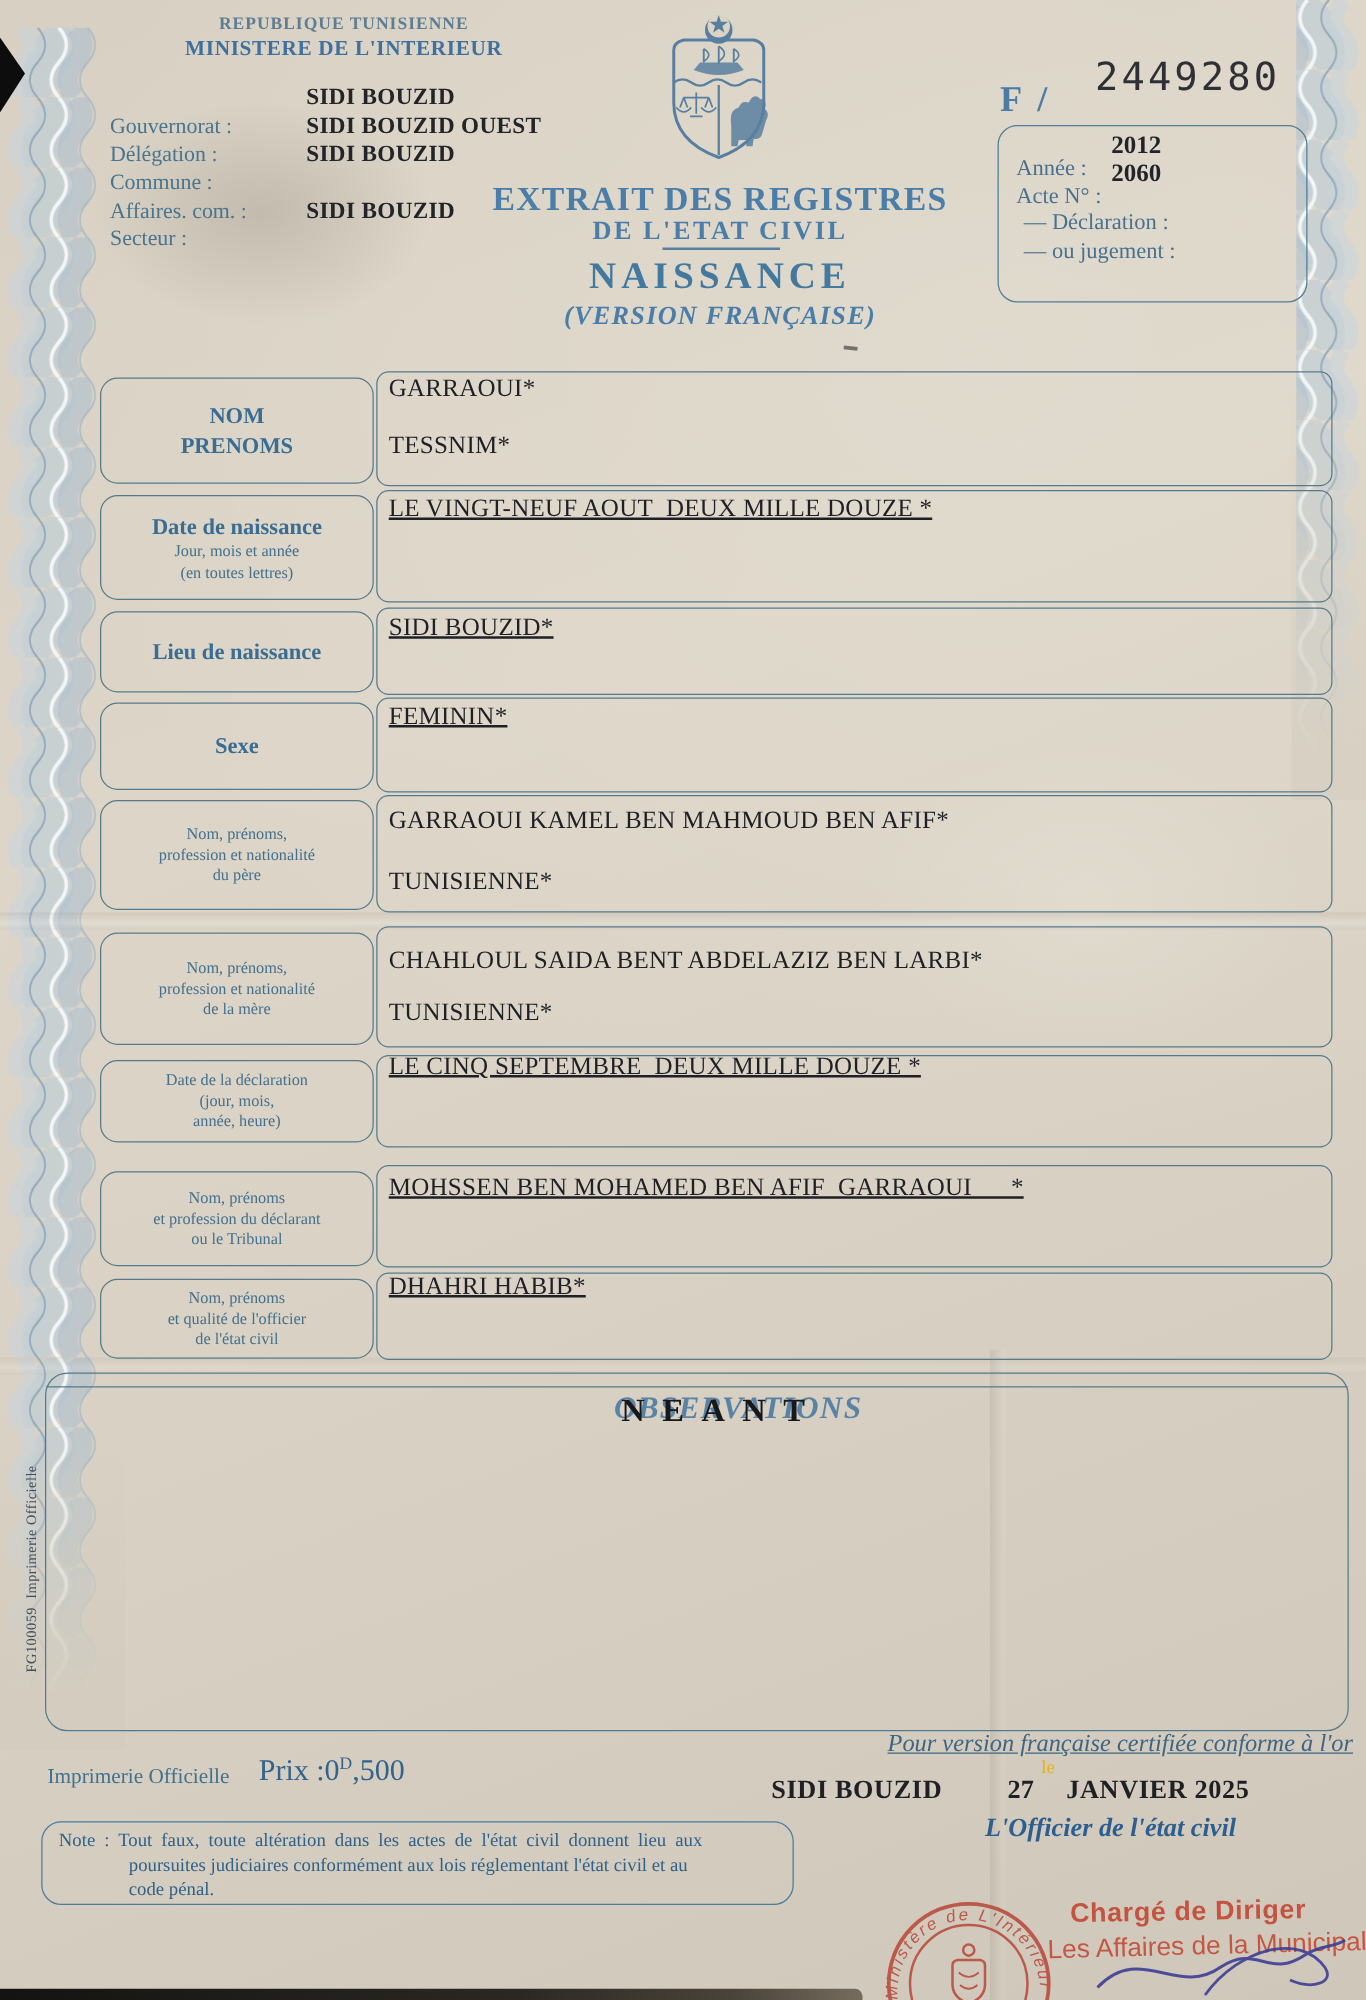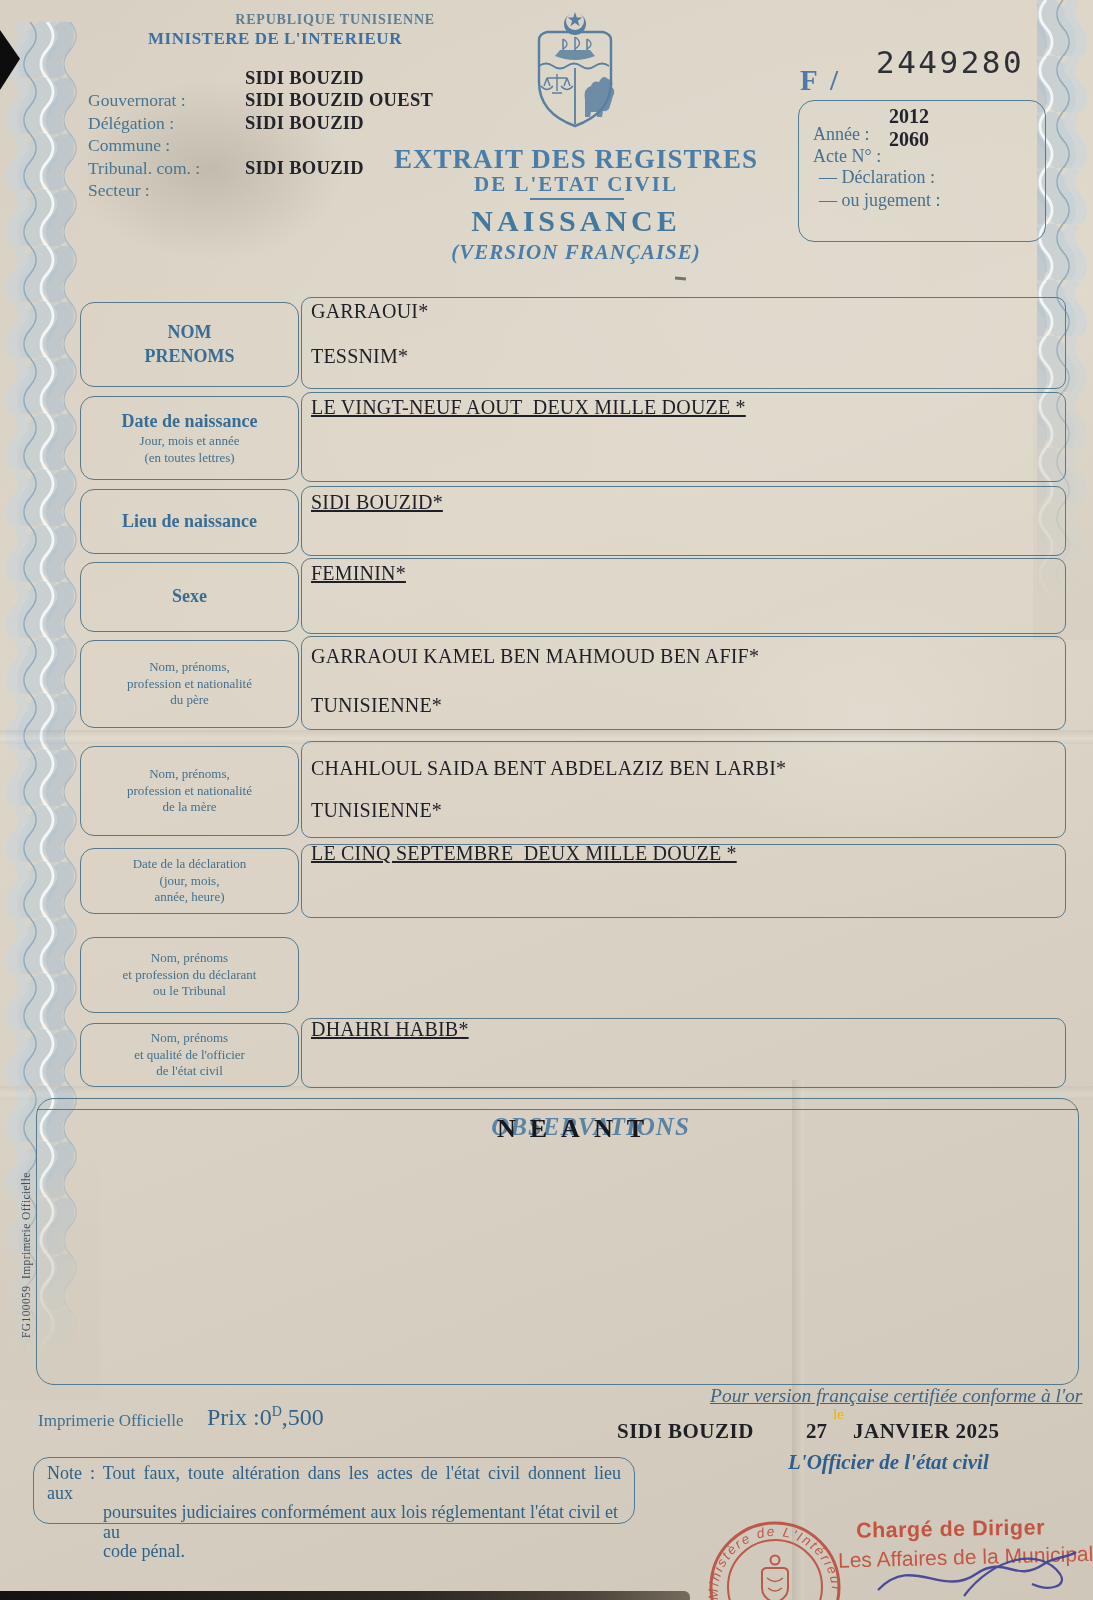--- a/index.html
+++ b/index.html
@@ -22,21 +22,21 @@
     clip-path:polygon(0 0,100% 48%,0 100%);}
   .bottom-dark{left:0;top:1591px;width:690px;height:9px;border-top-right-radius:6px;
     background:linear-gradient(90deg,#141311,#262younger420 0%);
     background:linear-gradient(90deg,#141311 0%,#2b2823 60%,#4a4339 85%,#756c5d 100%);}
   
   .fade-left{left:0;top:1140px;width:100px;height:260px;
     background:linear-gradient(to bottom,rgba(215,208,194,0),#d4cdbf 85%);}
   .fade-right{right:0;top:300px;width:60px;height:340px;
     background:linear-gradient(to bottom,rgba(215,208,194,0),#d8d1c3 90%);}
   
-  .country{left:115px;top:12px;width:320px;text-align:right;font-size:14px;
+  .country{left:115px;top:12px;width:320px;text-align:center;font-size:14px;
     letter-spacing:0.8px;color:#5f7d92;font-weight:600;}
   .ministry{left:100px;top:29px;width:350px;text-align:center;font-size:17px;
     letter-spacing:0.5px;color:#3f70a0;font-weight:bold;}
   .hfields{left:88px;top:68px;width:370px;}
   .hrow{display:flex;height:22.4px;align-items:baseline;}
   .hlabel{width:157px;font-size:17.5px;color:#48748f;}
   .hvalue{font-size:18.5px;font-weight:600;color:#23232a;letter-spacing:0.3px;}
   
   .t-reg{left:345px;top:144px;width:462px;text-align:center;font-size:27px;font-weight:bold;
     letter-spacing:1px;color:#4a7ea9;}
@@ -78,21 +78,21 @@
   .imprimerie{left:38px;top:1411px;font-size:17px;color:#40708f;}
   .prix{left:207px;top:1404px;font-size:24px;color:#33638c;}
   .prix sup{font-size:14px;}
   .cert-line{left:710px;top:1385px;font-size:19.5px;font-style:italic;color:#3f6584;white-space:nowrap;text-decoration:underline;}
   .city{left:617px;top:1419px;font-size:21px;font-weight:600;color:#1f1f26;letter-spacing:0.5px;}
   .day{left:806px;top:1419px;font-size:21px;font-weight:600;color:#1f1f26;}
   .le{left:833px;top:1406px;font-size:15px;color:#eab308;}
   .monthyear{left:853px;top:1419px;font-size:21px;font-weight:600;color:#1f1f26;letter-spacing:0.5px;}
   .officer{left:788px;top:1450px;font-size:21px;font-weight:bold;font-style:italic;color:#2c5f8f;}
   .note-box{left:33px;top:1457px;width:602px;height:67px;border:1.7px solid #4a7c9b;border-radius:16px;
-    font-size:18px;color:#2f6189;padding:6px 10px 0 13px;box-sizing:border-box;line-height:19.5px;}
+    font-size:15px;color:#2f6189;padding:6px 10px 0 13px;box-sizing:border-box;line-height:19.5px;}
   .note-l1{word-spacing:3.5px;}
   .note-l2,.note-l3{padding-left:56px;}
   
   .charge1{left:856px;top:1517px;font-family:"Liberation Sans",sans-serif;font-size:21.5px;
     font-weight:600;color:#c34b38;letter-spacing:0.5px;transform:rotate(-1deg);opacity:0.92;}
   .charge2{left:838px;top:1545px;font-family:"Liberation Sans",sans-serif;font-size:21px;
     color:#c34b38;white-space:nowrap;transform:rotate(-1.5deg);opacity:0.9;}
   .seal{opacity:0.88;}
 </style>
 </head>
@@ -142,21 +142,21 @@
     </div>
     <div class="hrow">
       <span class="hlabel">Délégation :</span>
       <span class="hvalue">SIDI BOUZID</span>
     </div>
     <div class="hrow">
       <span class="hlabel">Commune :</span>
       <span class="hvalue"></span>
     </div>
     <div class="hrow">
-      <span class="hlabel">Tribunal. com. :</span>
+      <span class="hlabel">Affaires. com. :</span>
       <span class="hvalue">SIDI BOUZID</span>
     </div>
     <div class="hrow">
       <span class="hlabel">Secteur :</span>
       <span class="hvalue"></span>
     </div>
   </div>
 
   <svg class="abs" style="left:531px;top:10px" width="88" height="124" viewBox="0 0 88 124" aria-hidden="true">
     <g stroke="#597fa0" fill="none" stroke-width="2">
@@ -258,20 +258,23 @@
   </div>
   <div class="vbox" style="top:844px;height:72px">
     <div class="val v1" style="margin-top:-4px">LE CINQ SEPTEMBRE&nbsp; DEUX MILLE DOUZE *</div>
   </div>
 
   <div class="lbox" style="top:937px;height:74px">
 
     <div class="lp">Nom, prénoms
 et profession du déclarant
 ou le Tribunal</div>
+  </div>
+  <div class="vbox" style="top:932px;height:80px">
+    <div class="val v1" style="padding-top:5px">MOHSSEN BEN MOHAMED BEN AFIF&nbsp; GARRAOUI&nbsp;&nbsp;&nbsp;&nbsp;&nbsp;&nbsp;*</div>
   </div>
 
   <div class="lbox" style="top:1023px;height:62px">
 
     <div class="lp">Nom, prénoms
 et qualité de l'officier
 de l'état civil</div>
   </div>
   <div class="vbox" style="top:1018px;height:68px">
     <div class="val v1" style="margin-top:-2px">DHAHRI HABIB*</div>

